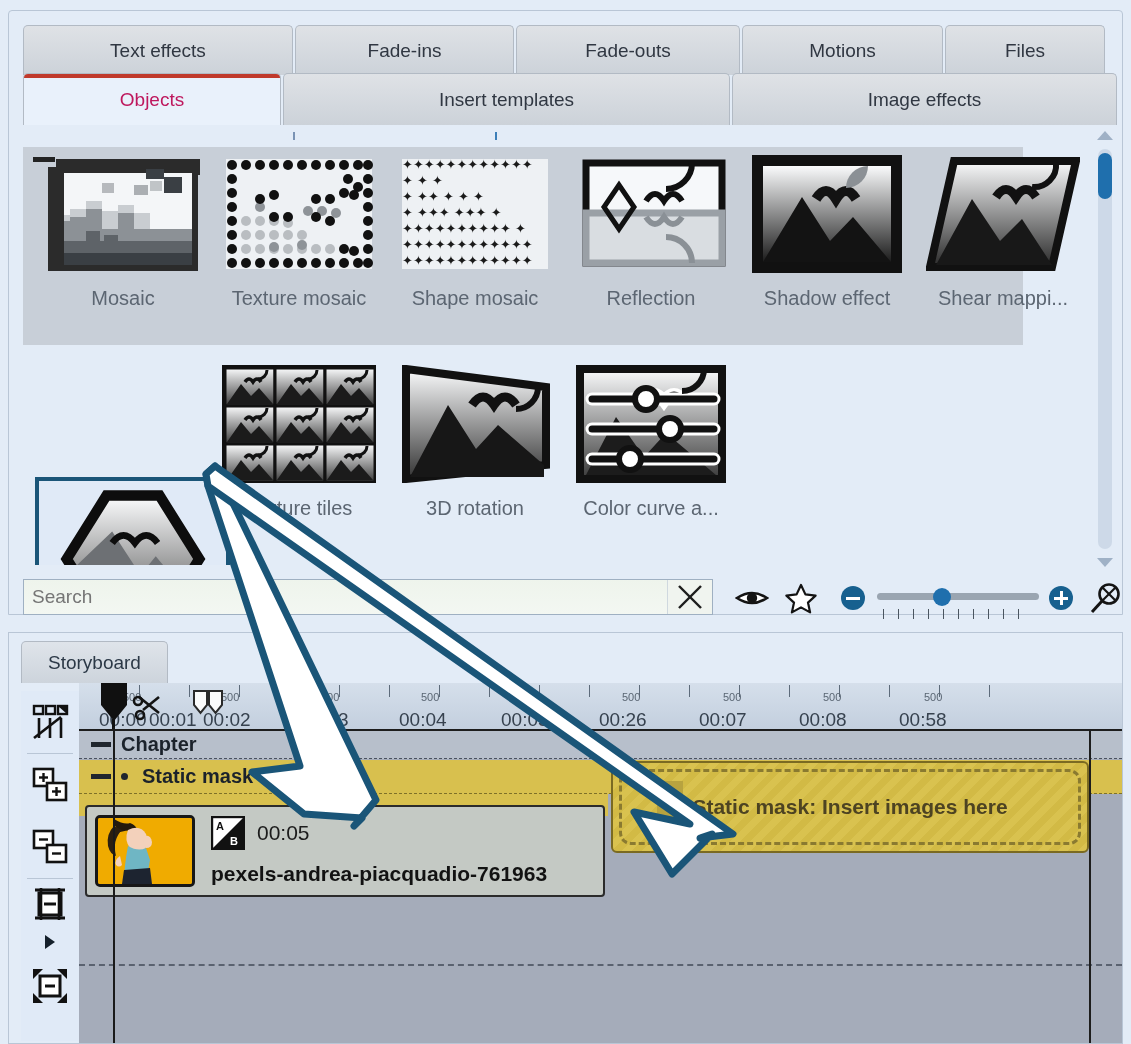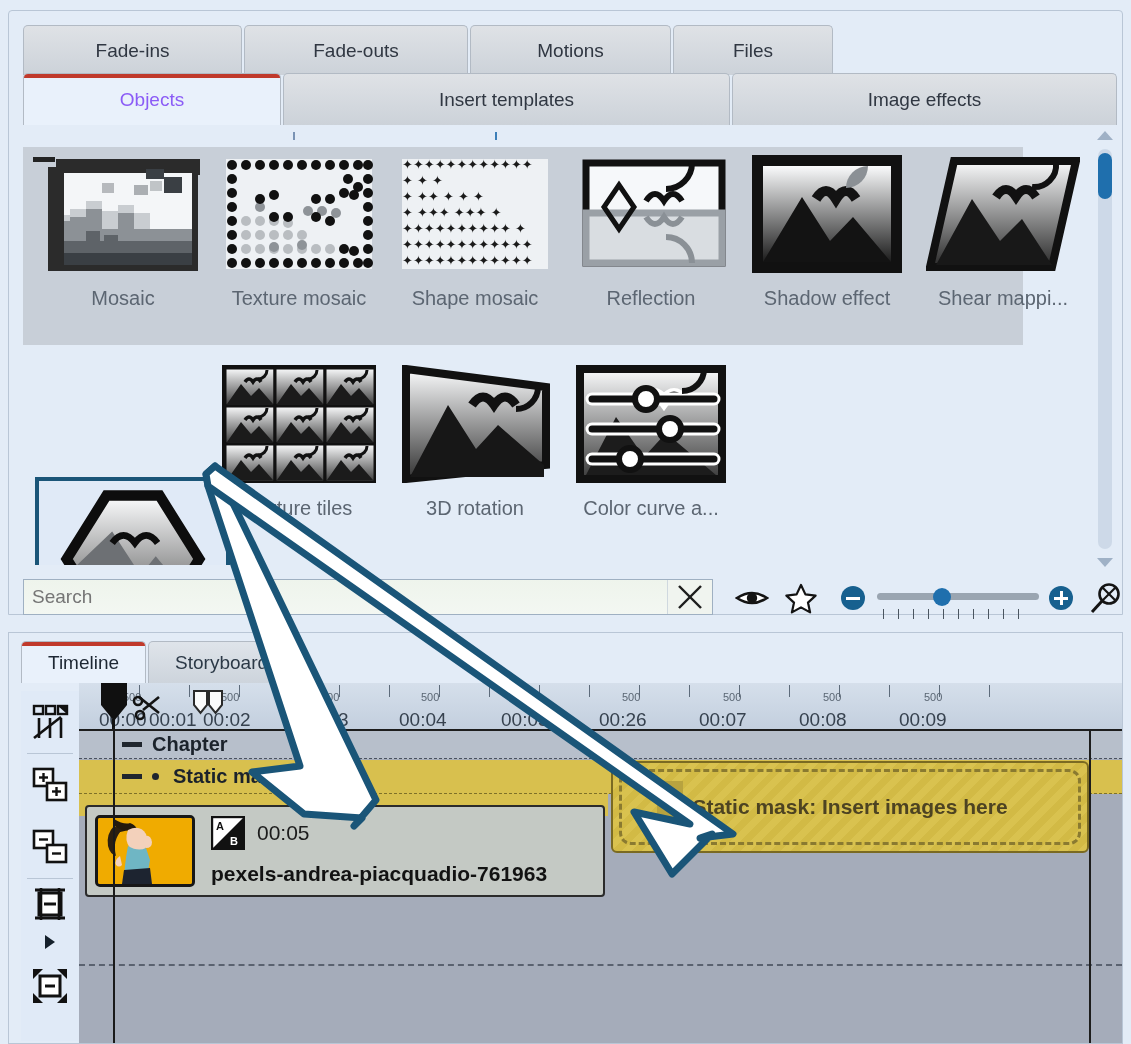--- a/index.html
+++ b/index.html
@@ -22,21 +22,21 @@
   .tab{
     background:linear-gradient(#dfe2e6,#ccd2d9);
     border:1px solid #b2bac4;border-bottom:none;
     border-radius:5px 5px 0 0;
     display:flex;align-items:center;justify-content:center;
     font-size:19px;color:#303742;box-sizing:border-box;
     margin-right:2px;height:50px;
   }
   .tabrow2 .tab{height:52px;}
   .tab.active{
-    background:#e9f1fb;border-color:#b2bac4;color:#8b5cf6;
+    background:#e9f1fb;border-color:#b2bac4;color:#be185d;
     position:relative;z-index:3;
   }
   .tab.active::after{
     content:"";position:absolute;left:0;right:0;top:0;height:4px;background:#c0392b;
     border-radius:4px 4px 0 0;
   }
 
   
   .gridwrap{
     position:absolute;left:14px;top:114px;right:14px;height:440px;
@@ -117,21 +117,21 @@
   .tlsep{height:1px;background:#b9c6d6;margin:0 6px;}
 
   .tlbody{position:absolute;left:70px;right:0;top:50px;bottom:0;background:#a5acba;overflow:hidden;}
   .ruler{position:absolute;left:0;right:0;top:0;height:46px;background:linear-gradient(#d5dfeb,#c3cfde);}
   .ruler .big{position:absolute;top:26px;font-size:19px;color:#37424f;}
   .ruler .sml{position:absolute;top:8px;font-size:11px;color:#5a6673;}
   .ruler .tick{position:absolute;top:2px;width:1px;height:12px;background:#5d6b7b;}
 
   .trackhdr{
     position:absolute;left:0;right:0;height:30px;display:flex;align-items:center;
-    font-size:20px;font-weight:bold;color:#1b222b;box-sizing:border-box;padding-left:31px;
+    font-size:20px;font-weight:bold;color:#1b222b;box-sizing:border-box;
   }
   .mh{display:inline-block;width:20px;height:5px;background:#20262e;margin:0 10px 0 12px;}
   .dot{display:inline-block;width:7px;height:7px;border-radius:50%;background:#20262e;margin-right:14px;}
 
   .clip{
     position:absolute;background:#c4c9c4;border:2px solid #2b2b2b;border-radius:4px;box-sizing:border-box;
     display:flex;align-items:center;
   }
   .thumbimg{
     width:94px;height:66px;margin-left:8px;border:3px solid #171717;border-radius:5px;
@@ -152,20 +152,23 @@
   .arrow-ov{position:absolute;left:0;top:0;width:1131px;height:1044px;pointer-events:none;z-index:40;}
 </style>
 </head>
 <body>
 
 <div class="root">
 
   <div class="tabpanel">
 
     <div class="tabrow1">
+      <div class="tab" style="width:270px">
+          <span>Text effects</span>
+        </div>
       <div class="tab" style="width:219px">
           <span>Fade-ins</span>
         </div>
       <div class="tab" style="width:224px">
           <span>Fade-outs</span>
         </div>
       <div class="tab" style="width:201px">
           <span>Motions</span>
         </div>
       <div class="tab" style="width:160px">
@@ -566,23 +569,20 @@
           <line x1="28.5" y1="5.5" x2="15.5" y2="18.5" stroke="#141414" stroke-width="2.2"></line>
           <line x1="15" y1="19" x2="5" y2="30" stroke="#141414" stroke-width="3"></line>
         </svg>
       </div>
     </div>
   </div>
 
   <div class="timeline">
 
     <div class="ttabs">
-      <div class="ttab active">
-          <span>Timeline</span>
-        </div>
       <div class="ttab">
           <span>Storyboard</span>
         </div>
     </div>
 
     <div class="tltools">
       <div class="tltool">
         <svg width="38" height="38" viewBox="0 0 38 38">
           <rect x="3" y="3" width="9" height="8" fill="none" stroke="#111" stroke-width="2.4"></rect>
           <rect x="15" y="3" width="9" height="8" fill="none" stroke="#111" stroke-width="2.4"></rect>
@@ -675,21 +675,21 @@
 
         <div class="big" style="left:20px">00:00</div>
         <div class="big" style="left:70px">00:01</div>
         <div class="big" style="left:124px">00:02</div>
         <div class="big" style="left:222px">00:03</div>
         <div class="big" style="left:320px">00:04</div>
         <div class="big" style="left:422px">00:05</div>
         <div class="big" style="left:520px">00:26</div>
         <div class="big" style="left:620px">00:07</div>
         <div class="big" style="left:720px">00:08</div>
-        <div class="big" style="left:820px">00:09</div>
+        <div class="big" style="left:820px">00:58</div>
 
         <svg style="position:absolute;left:18px;top:-4px" width="34" height="54">
           <path d="M4 2 L30 2 L30 26 L17 42 L4 26 Z" fill="#101010"></path>
           <rect x="15" y="40" width="3" height="14" fill="#101010"></rect>
         </svg>
 
         <svg style="position:absolute;left:52px;top:6px" width="36" height="36">
           <g stroke="#131313" stroke-width="2.6" fill="none">
             <line x1="8" y1="8" x2="28" y2="24"></line>
               <line x1="28" y1="8" x2="12" y2="21"></line>

